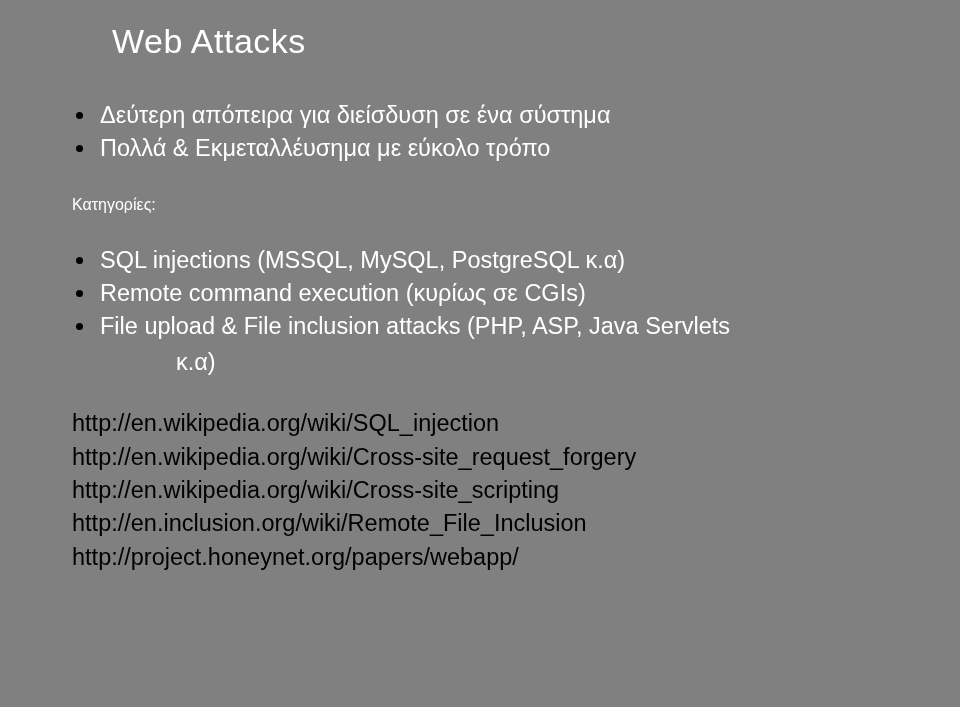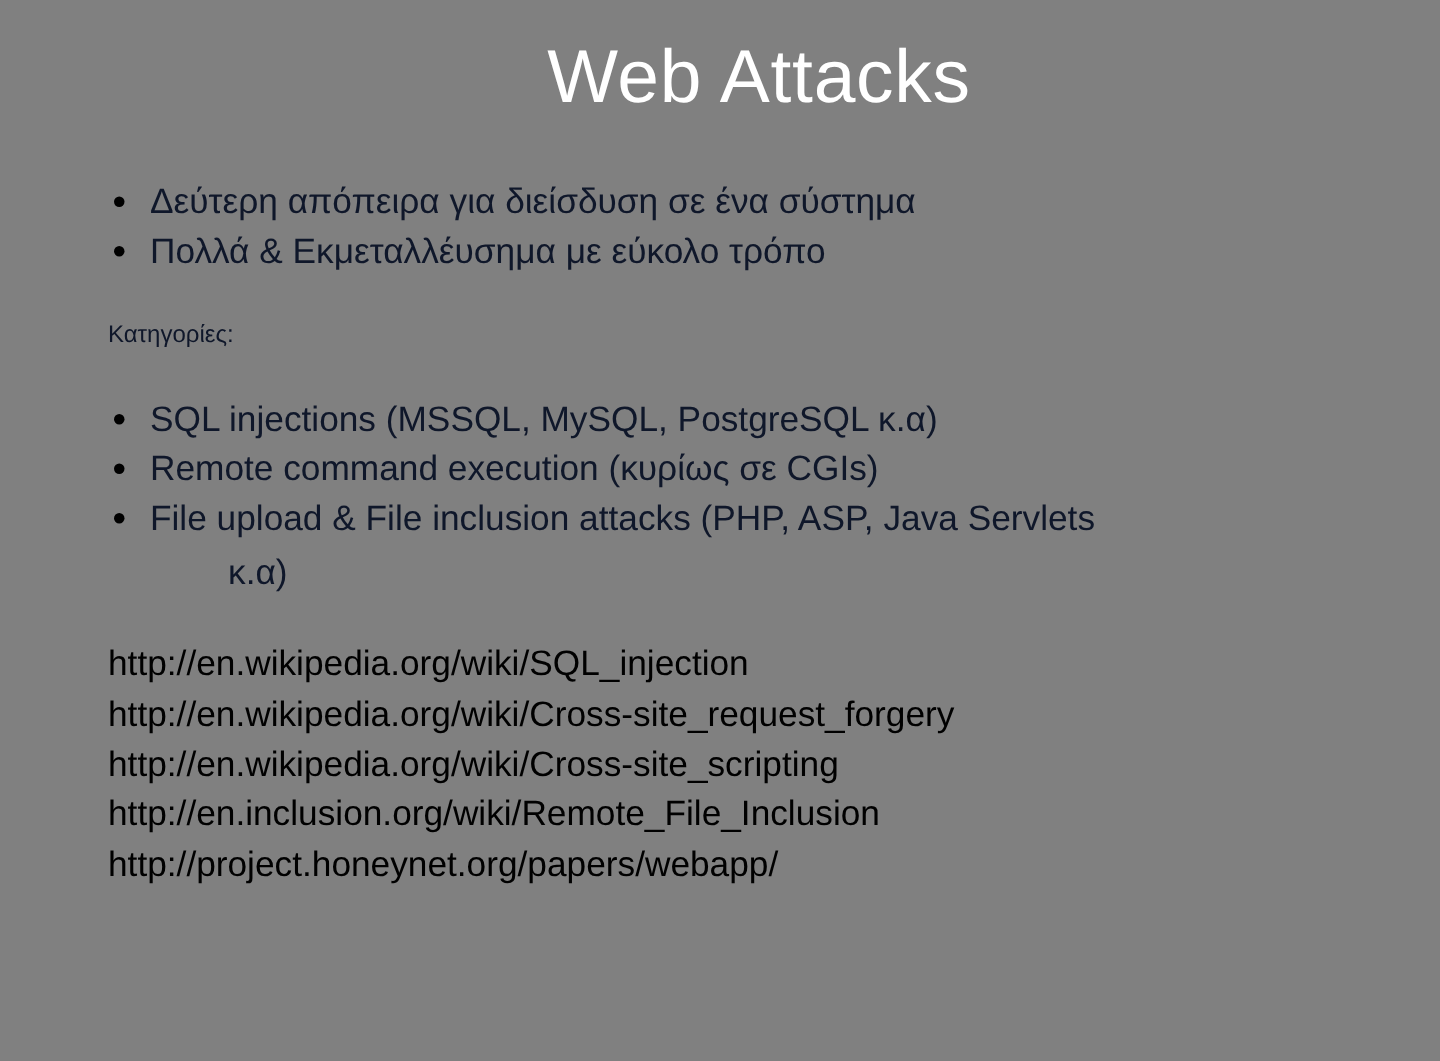--- a/index.html
+++ b/index.html
@@ -13,28 +13,27 @@
   }
   .slide {
     width: 960px;
     height: 707px;
     position: relative;
     box-sizing: border-box;
     padding: 22px 60px 20px 60px;
   }
   .title {
     color: #ffffff;
-    font-size: 50px;
+    font-size: 34px;
     font-weight: 400;
     margin: 0 0 38px 52px;
     letter-spacing: 0.5px;
-    text-align: center;
   }
   .lighttext {
-    color: #0f172a;
+    color: #ffffff;
   }
   .linktext {
     color: #000000;
   }
   ul.bullets {
     list-style: none;
     padding: 0;
     margin: 0 0 0 12px;
   }
   ul.bullets li {
@@ -52,21 +51,21 @@
     width: 7px;
     height: 7px;
     background: #000000;
     border-radius: 50%;
   }
   .cat-label {
     font-size: 16px;
     margin: 30px 0 30px 12px;
   }
   .indent-block {
-    margin-left: 52px;
+    margin-left: 76px;
     margin-top: 2px;
   }
   .links {
     margin: 28px 0 0 12px;
     font-size: 23.5px;
     line-height: 1.42;
   }
   .links div {
     margin: 0;
   }

